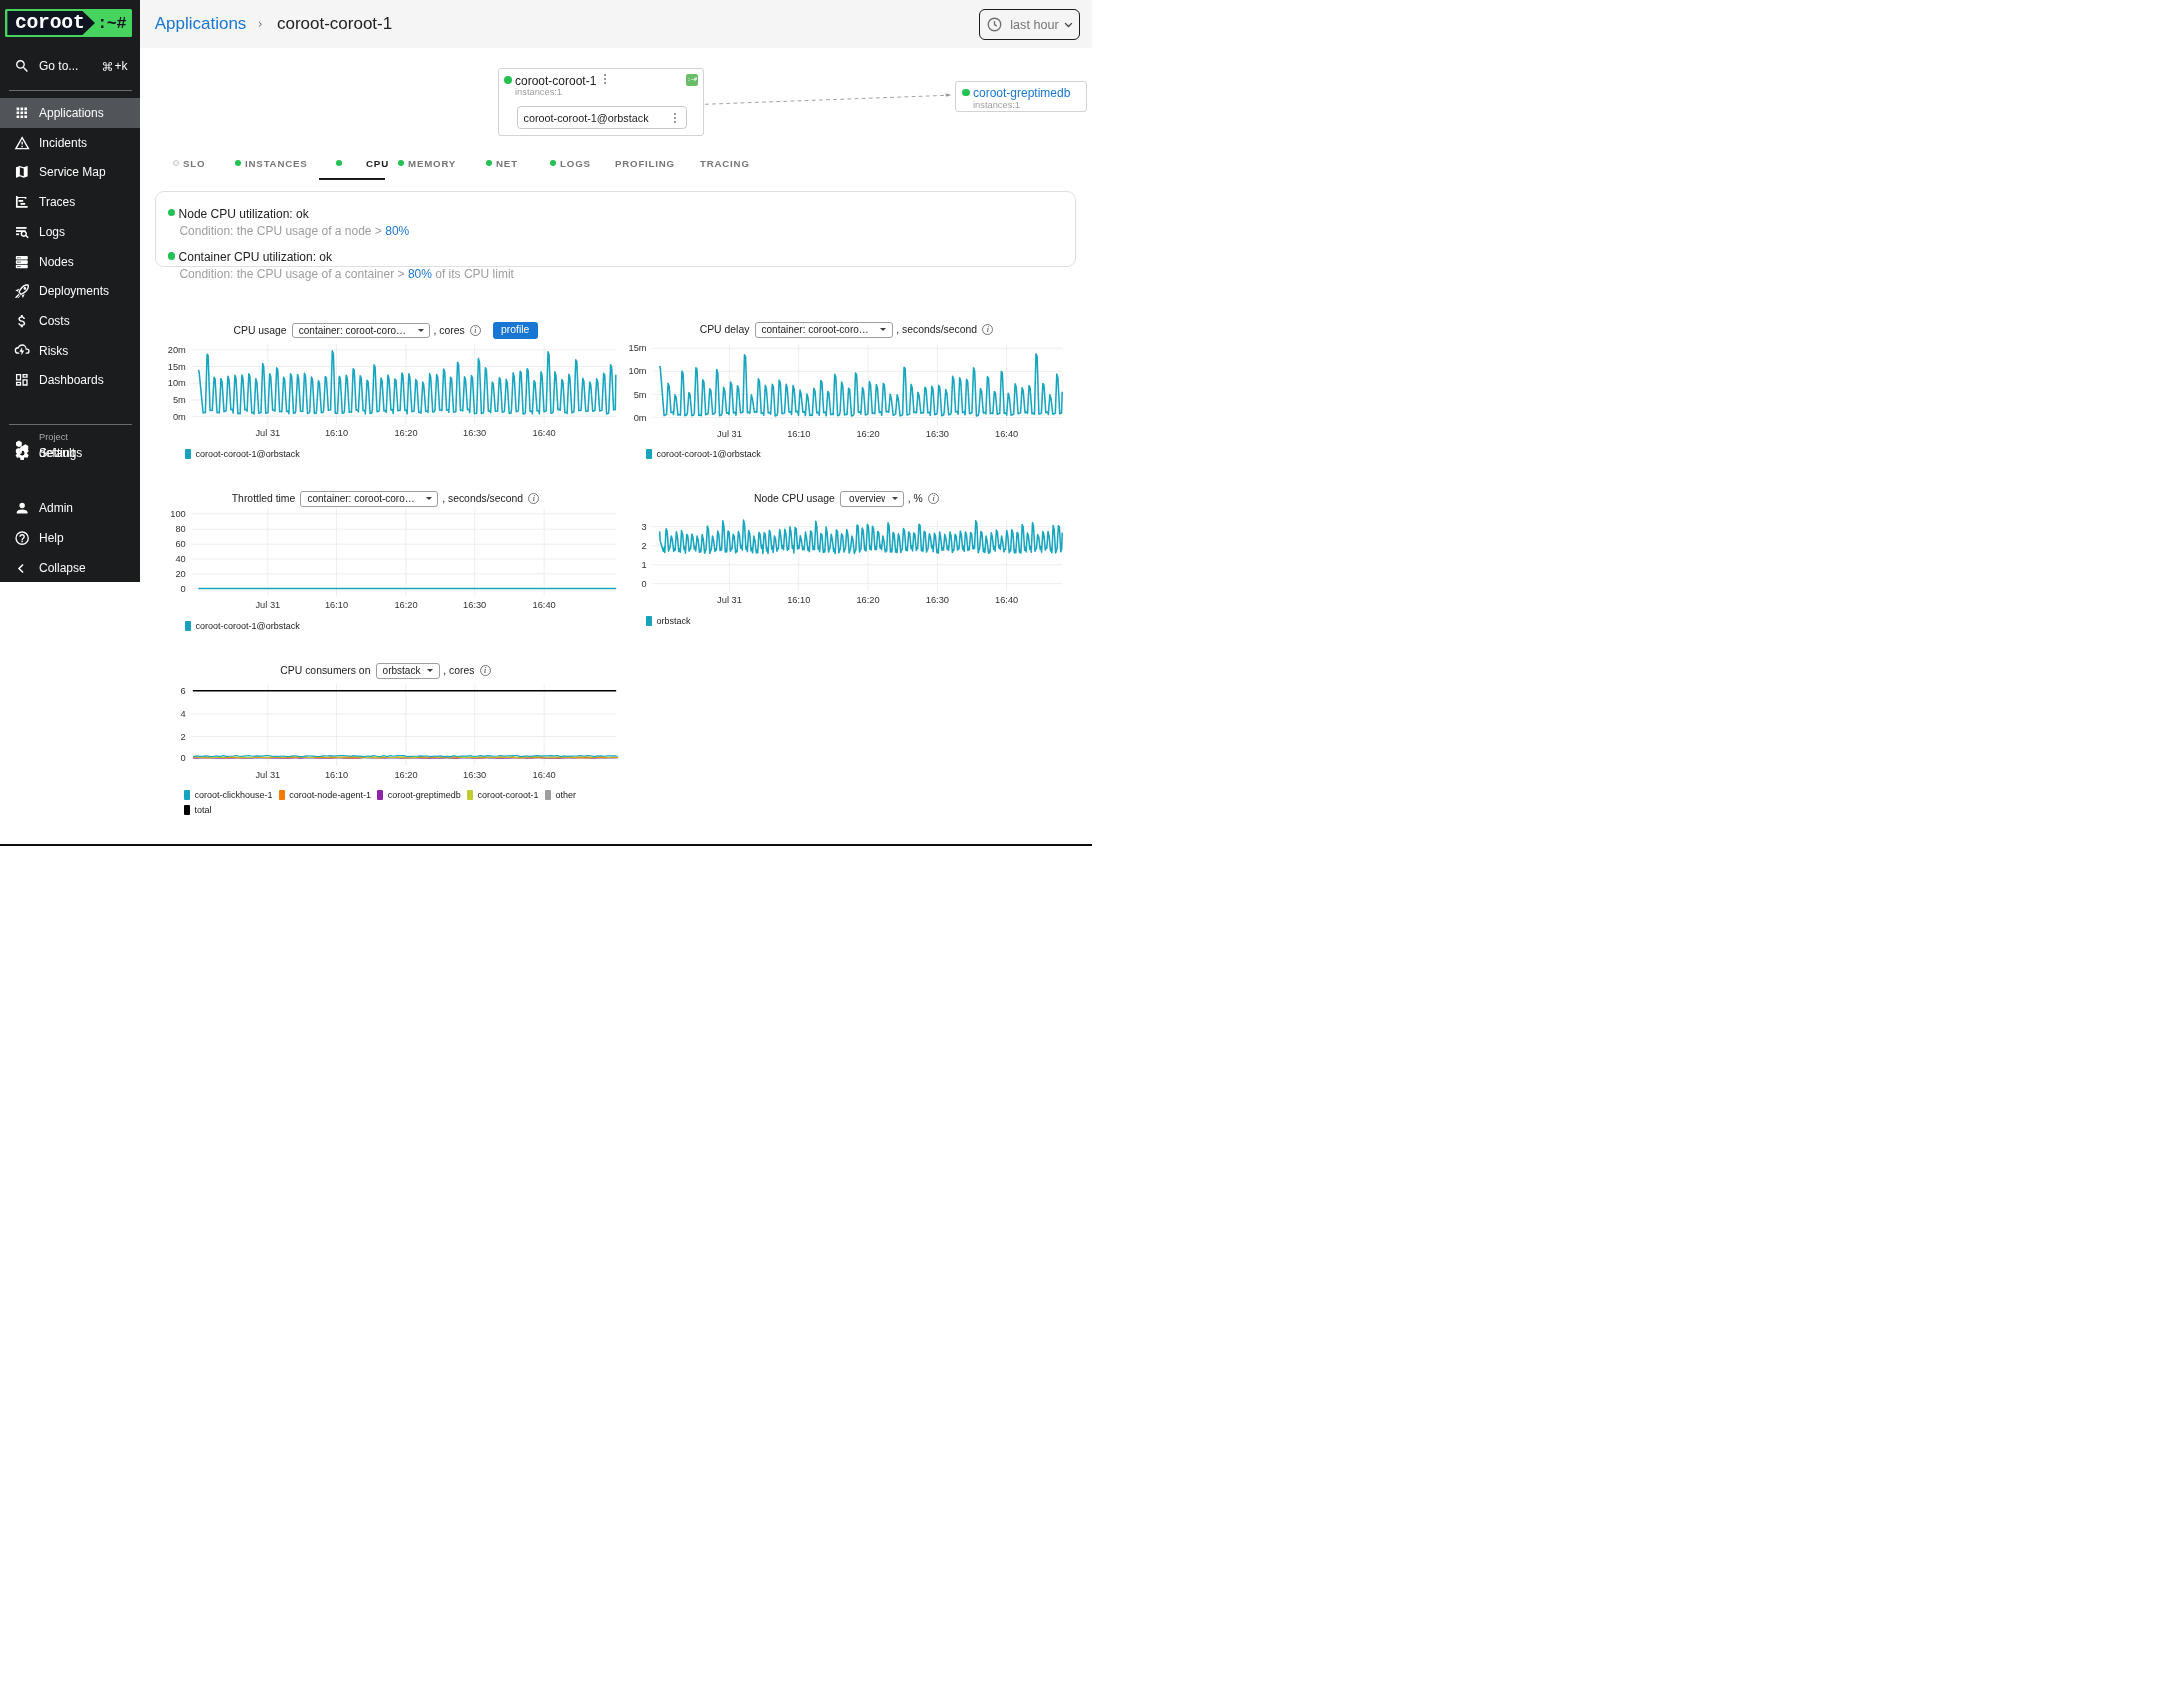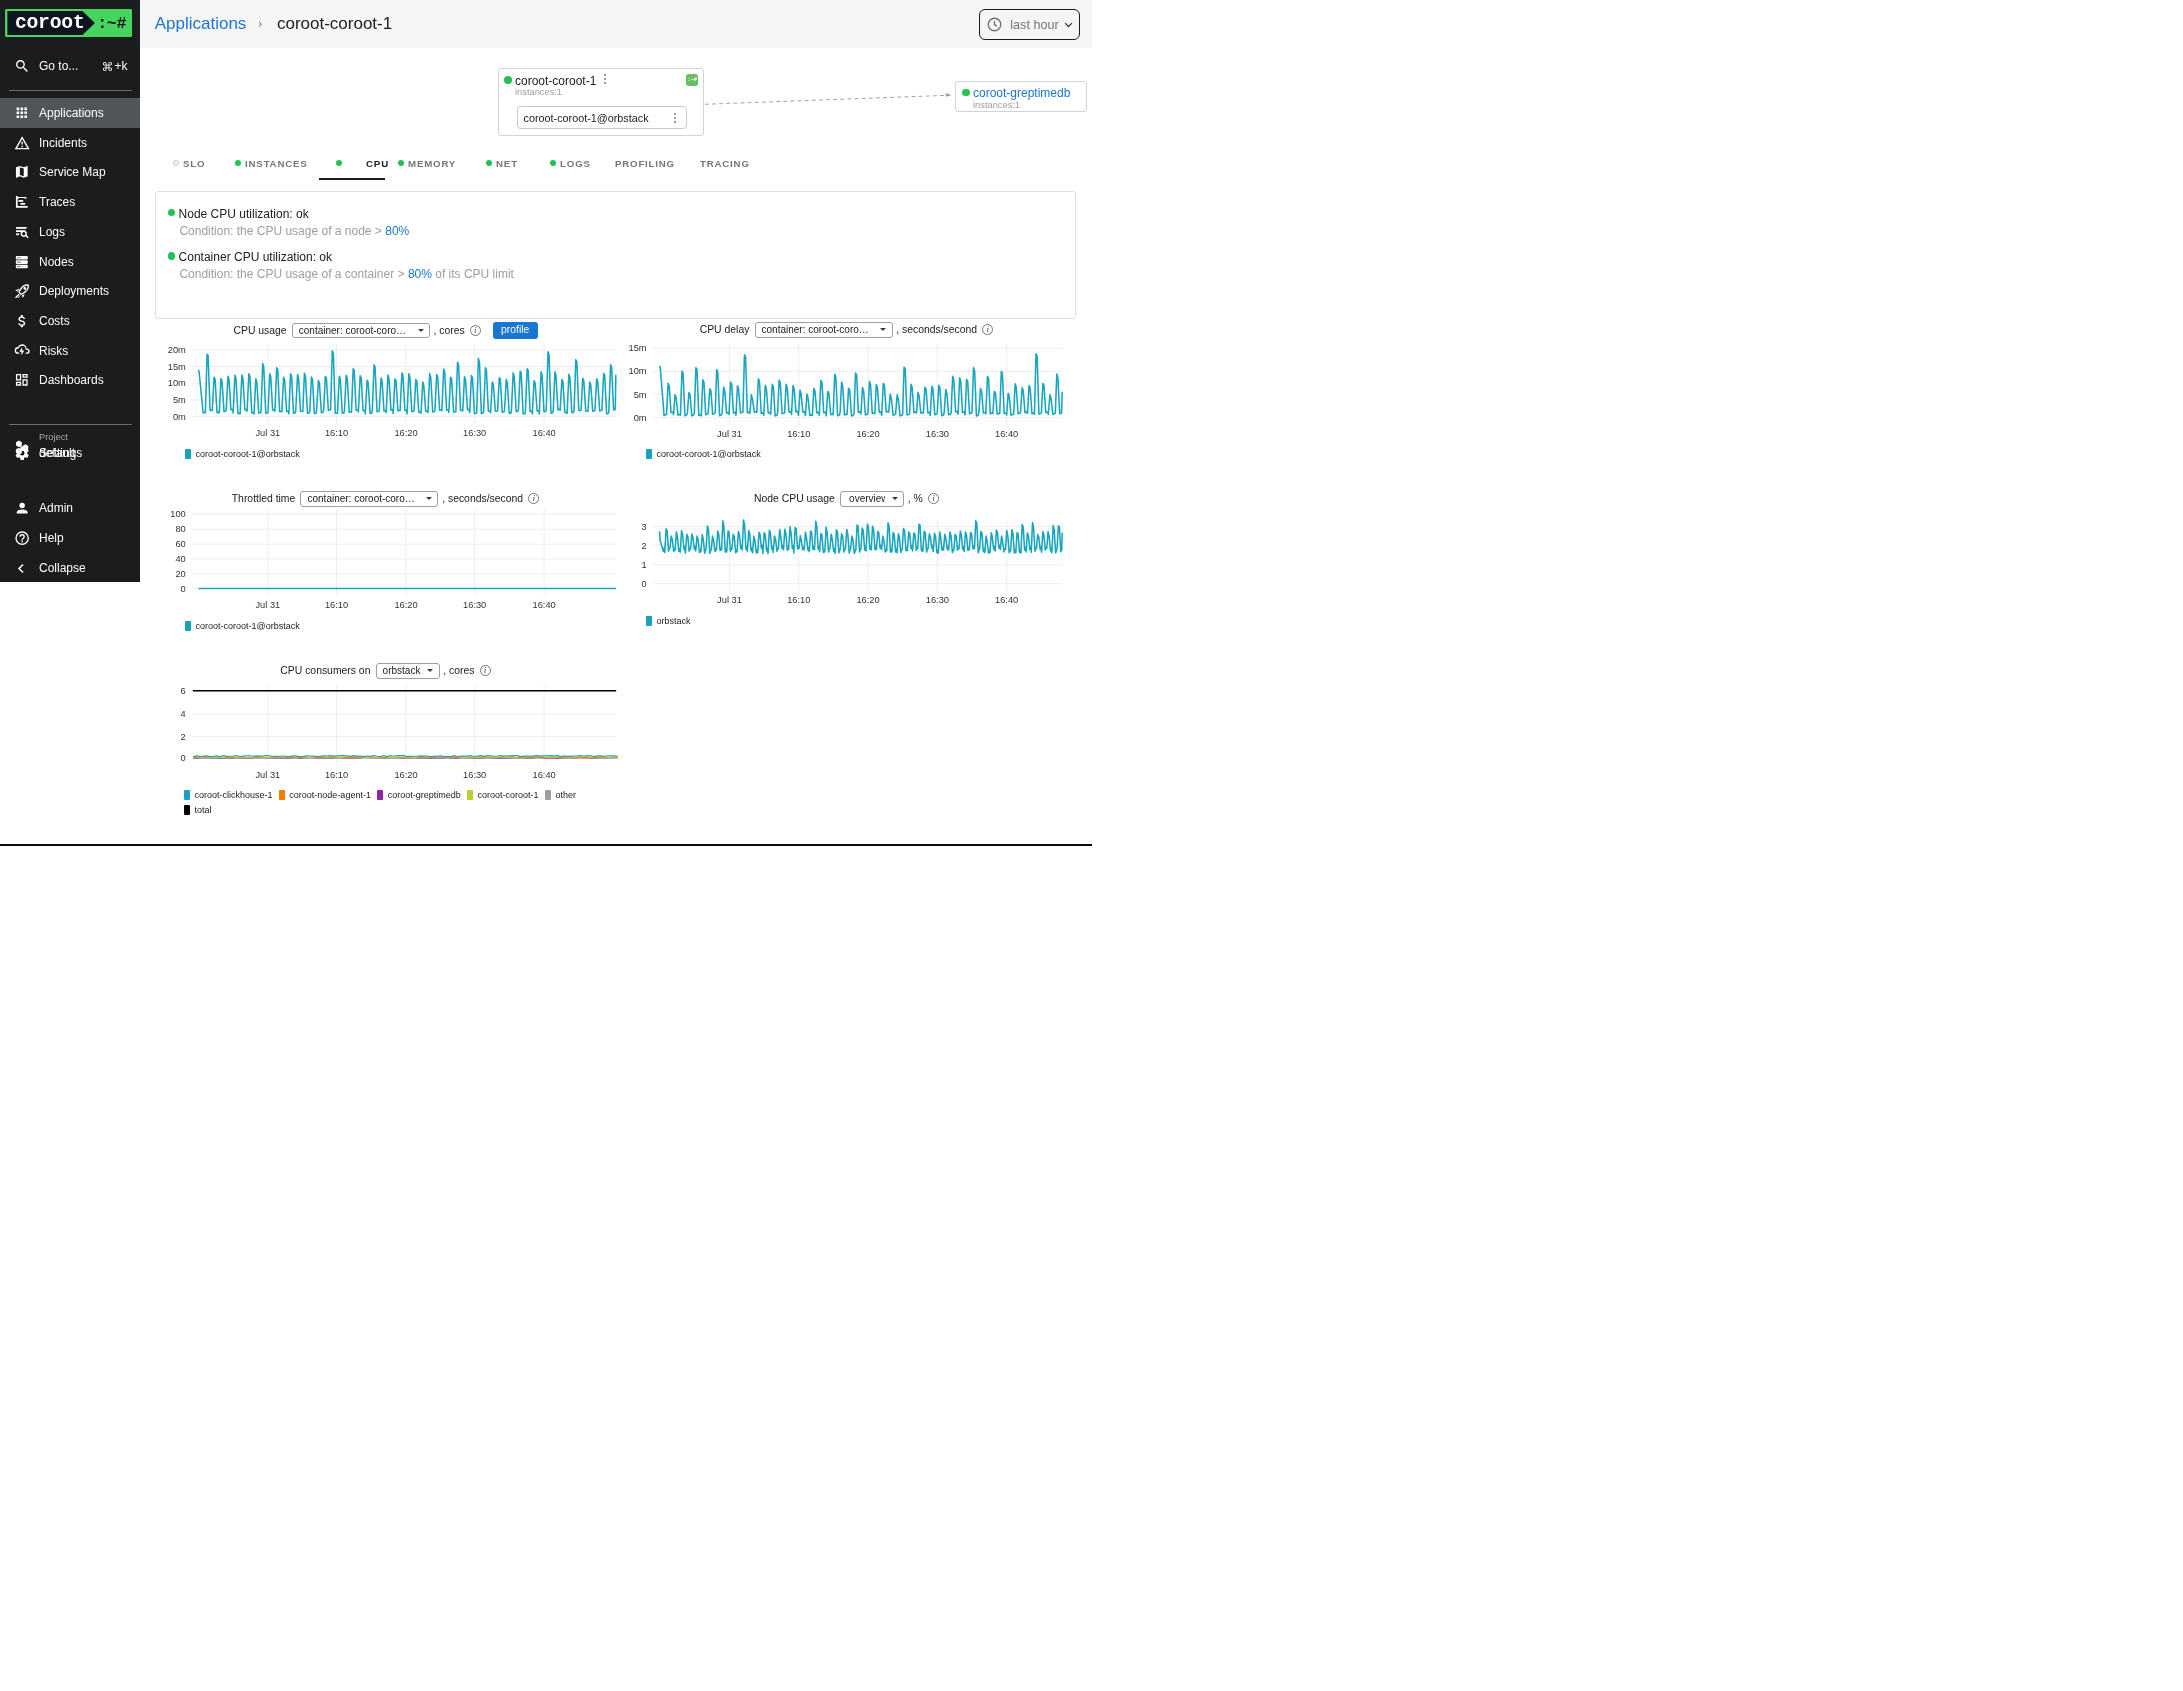--- a/index.html
+++ b/index.html
@@ -24,21 +24,21 @@
 .mrow.sel { background:#515459; }
 .sdiv { position:absolute; left:8.5px; width:123px; border-top:0.7px solid rgba(255,255,255,0.35); }
 
 .card { position:absolute; border:0.7px solid #d3d3d3; border-radius:3px; background:#fff; }
 .dot { display:inline-block; width:7.8px; height:7.8px; border-radius:50%; background:#24c153; }
 
 .tab { position:absolute; top:157px; height:12.6px; display:flex; align-items:center; font-size:9.7px; font-weight:bold; letter-spacing:0.8px; color:#767676; white-space:nowrap; }
 .tab .dot { width:6.4px; height:6.4px; margin-right:3.7px; }
 .tab.on { color:#1b1b1b; }
 
-#alert { position:absolute; left:155px; top:191px; width:921px; height:128px; border:0.7px solid #e0e0e0; border-radius:3px;padding-left:43px; }
+#alert { position:absolute; left:155px; top:191px; width:921px; height:76px; border:0.7px solid #e0e0e0; border-radius:9px;padding-left:43px; }
 .al-title { position:absolute; left:22.6px; font-size:12px; color:#212121; }
 .al-title .dot { position:absolute; left:-11px; top:2.2px; width:7.7px; height:7.7px; }
 .al-cond { position:absolute; left:23.4px; font-size:12px; color:#9e9e9e; }
 .al-cond .b { color:#1976d2;margin-top:44px; }
 
 .chead { position:absolute; display:flex; align-items:center; justify-content:center; font-size:10.4px; color:#212121; white-space:nowrap; }
 .selbox { height:15.6px; border:0.7px solid #9e9e9e; border-radius:3px; display:inline-flex; align-items:center; padding:0 5.2px 0 6px; font-size:10px; color:#212121; margin:0 3.7px 0 5.2px; }
 .selbox .tri { width:0; height:0; border-left:3.3px solid transparent; border-right:3.3px solid transparent; border-top:3.7px solid #3c3c3c; margin-left:6.7px; }
 .info { display:inline-block; width:11px; height:11px; border:1px solid #757575; border-radius:50%; color:#757575; font-size:7.8px; text-align:center; line-height:10.4px; margin-left:5.2px; font-weight:bold; font-family:"Liberation Serif",serif; font-style:italic;}
 .btn { display:inline-block; height:16.7px; background:#1976d2; border-radius:3px; color:#fff; font-size:10.4px; line-height:16.7px; padding:0 8.2px; margin-left:12px; }

